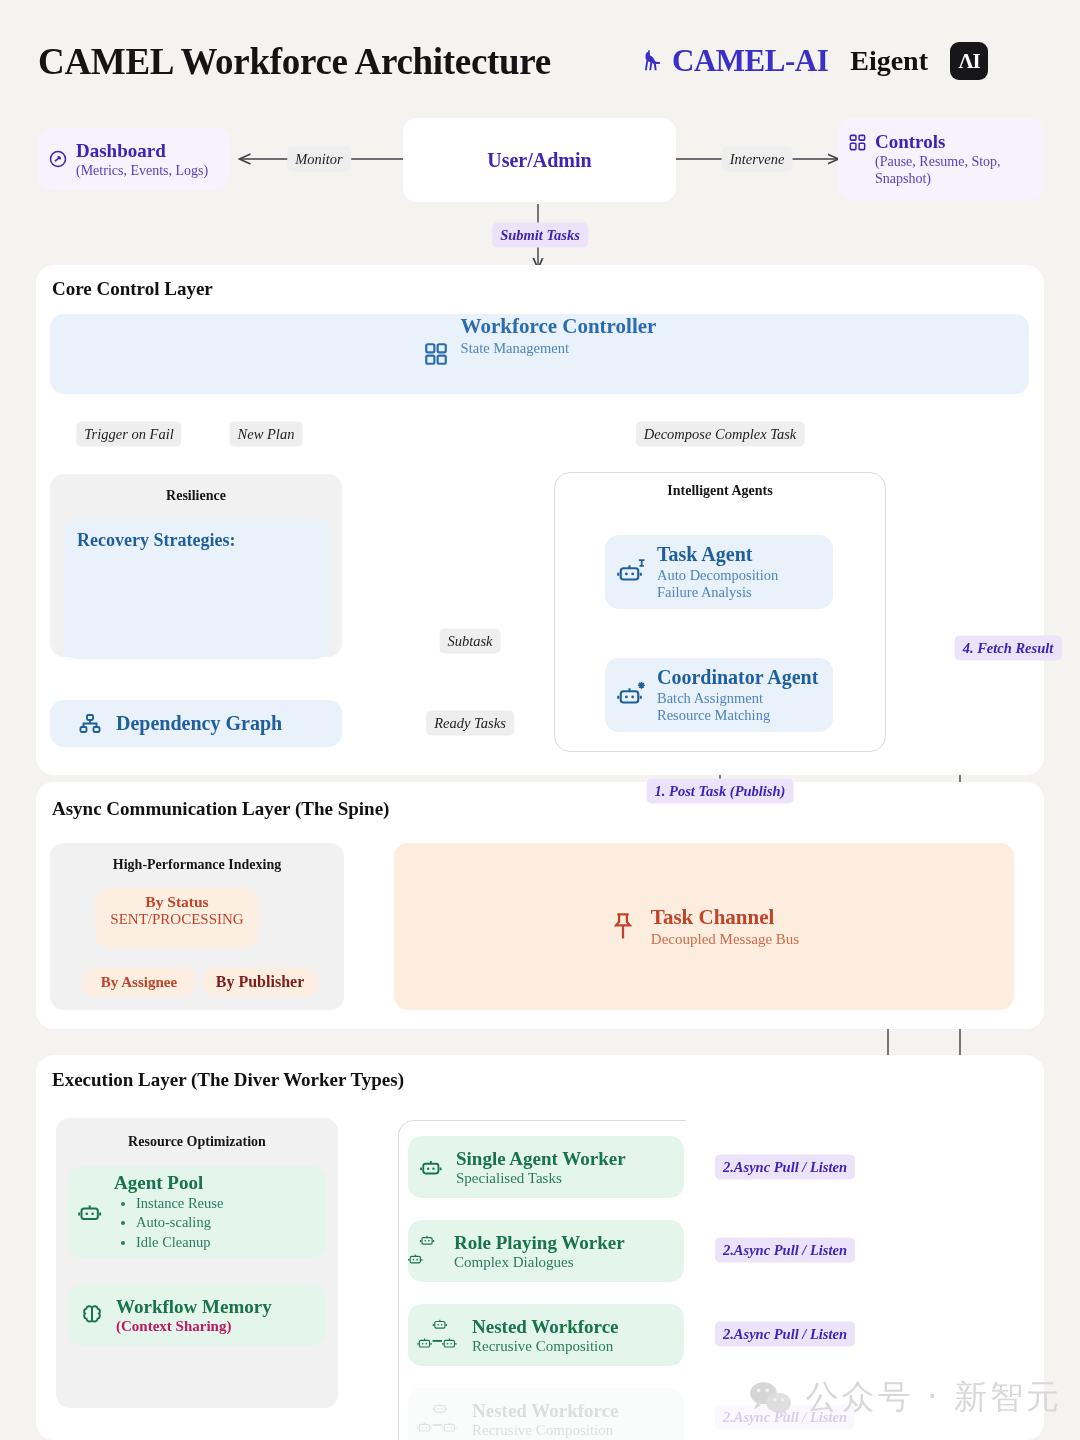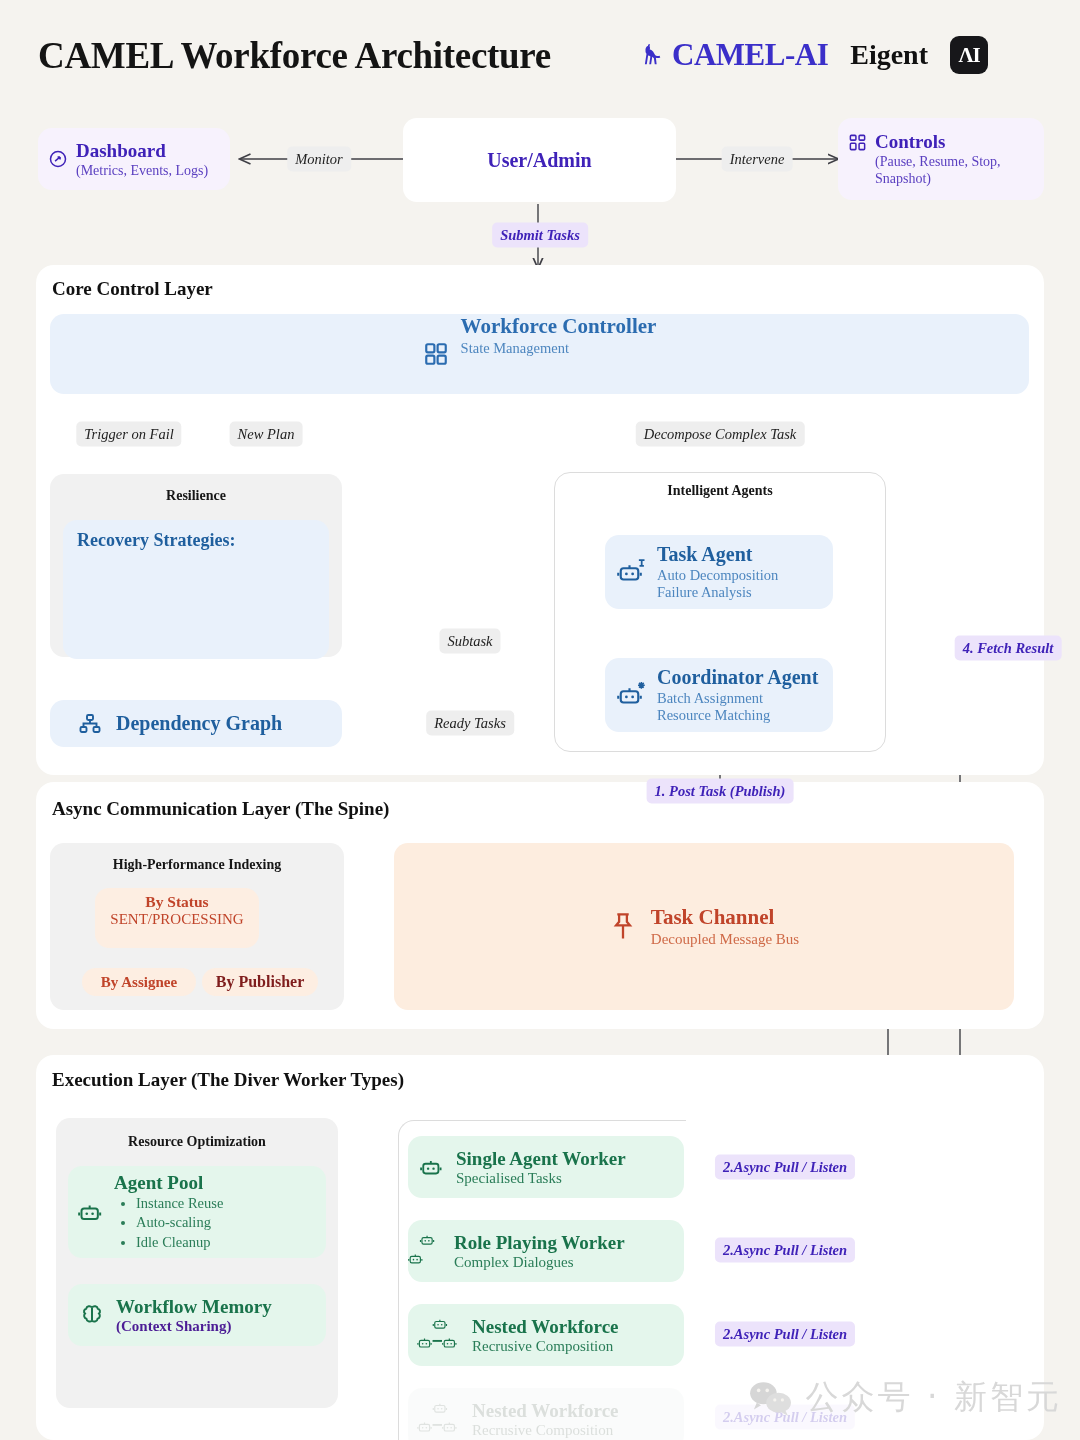--- a/index.html
+++ b/index.html
@@ -7,21 +7,21 @@
   body {
     background: #f5f3ef;
     font-family: "Liberation Serif", "DejaVu Serif", serif;
     color: #1a1a1a;
     position: relative;
     overflow: hidden;
   }
 
   
   .header {
-    position: absolute; left: 0; top: 4px; width: 1016px; height: 106px; padding-left: 48px;
+    position: absolute; left: 0; top: 10px; width: 1016px; height: 106px; padding-left: 48px;
   }
   .title {
     position: absolute; left: 38px; top: 30px;
     font-size: 37px; font-weight: bold; letter-spacing: -0.3px;
     color: #141414;
   }
   .brands {
     position: absolute; right: 28px; top: 32px;
     display: flex; align-items: center; gap: 22px;
   }
@@ -336,21 +336,21 @@
   <div class="node" style="left:12px; top:166px; width:258px; height:62px; background:#e4f6ec; display:flex; align-items:center; gap:10px; padding-left:10px;">
     <span class="icon">
       <svg width="28" height="28" viewBox="0 0 24 24" fill="none" stroke="#19734b" stroke-width="1.7">
         <path d="M12 5.5 C10.5 3.8 7.5 4.3 7 6.6 C5 7 4.6 9.6 6 10.8 C4.6 12.2 5.3 14.8 7.2 15.2 C7.4 17.4 10.3 18.4 12 16.8"></path>
         <path d="M12 5.5 C13.5 3.8 16.5 4.3 17 6.6 C19 7 19.4 9.6 18 10.8 C19.4 12.2 18.7 14.8 16.8 15.2 C16.6 17.4 13.7 18.4 12 16.8"></path>
         <path d="M12 5.5 L12 17"></path>
       </svg>
     </span>
     <span>
       <span class="ntitle" style="font-size:19px; color:#19734b; display:block;">Workflow Memory</span>
-      <span class="ntitle" style="font-size:15px; color:#4c1d95; display:block;">(Context Sharing)</span>
+      <span class="ntitle" style="font-size:15px; color:#be185d; display:block;">(Context Sharing)</span>
     </span>
   </div>
 </div>
 
 <div style="position:absolute; left:398px; top:1120px; width:288px; height:320px; border:1.4px solid #dcdcdc; border-right:none; border-bottom:none; border-radius:16px 0 0 0; background:#fff;"></div>
 
 <div class="node" style="left:408px; top:1136px; width:276px; height:62px; background:#e4f6ec; display:flex; align-items:center; gap:10px; padding-left:12px;">
   <span class="icon">
     <svg width="26" height="26" viewBox="0 0 24 24" fill="none" stroke="#19734b" stroke-width="1.7">
       <rect x="3" y="9" width="14" height="9" rx="2.2"></rect>

